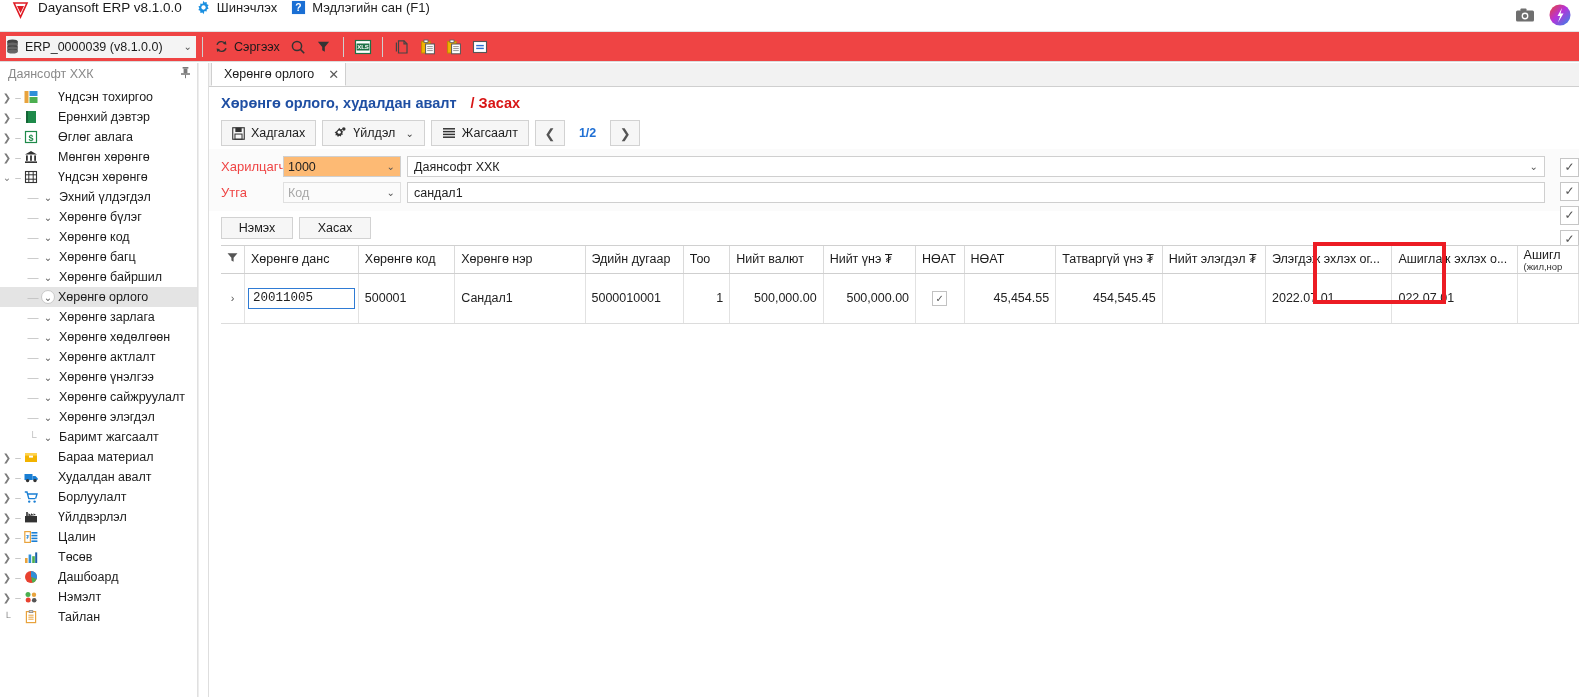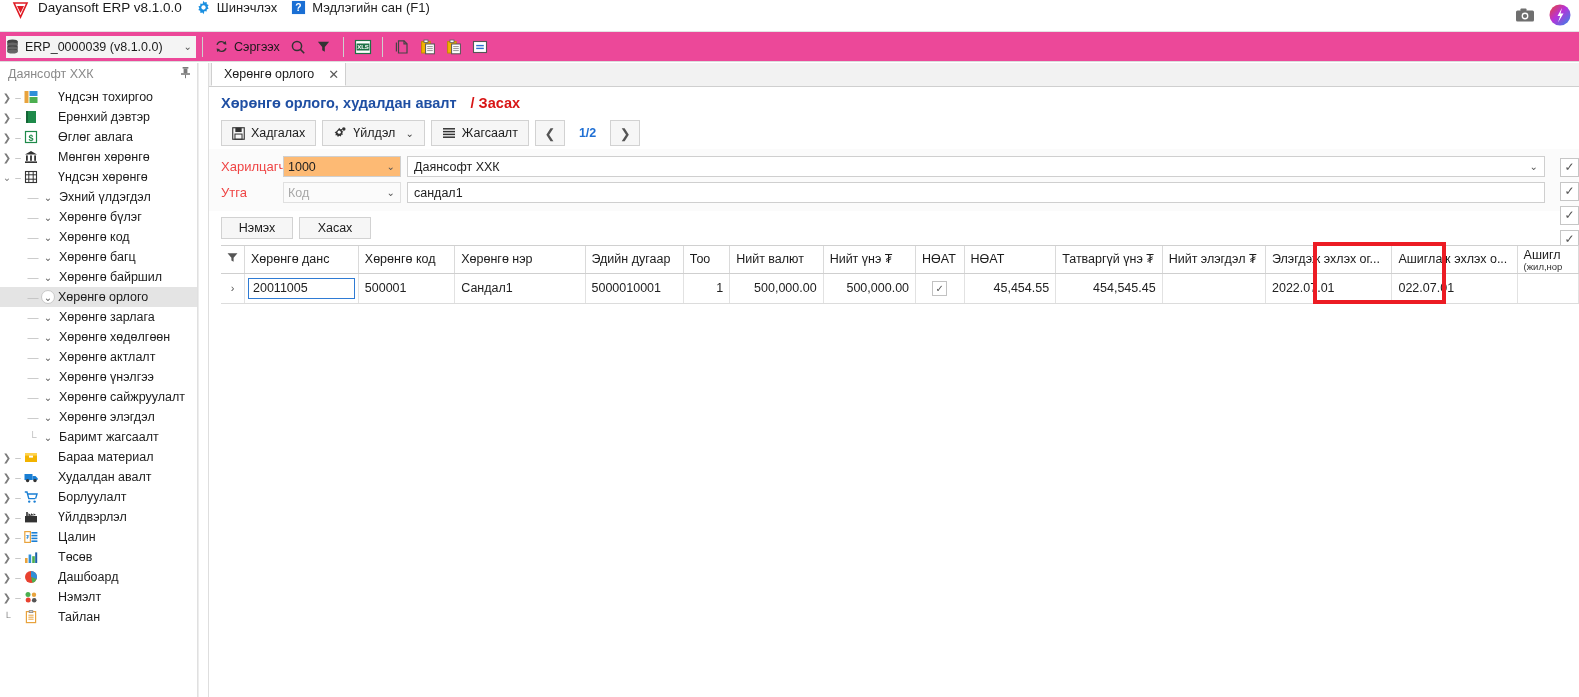--- a/index.html
+++ b/index.html
@@ -26,21 +26,21 @@
   }
   .menubar .logo { width: 22px; height: 20px; display: flex; align-items: center; justify-content: center; }
   .menu-label { font-size: 13.5px; color: #1b1b1b; margin-left: 6px; margin-right: 14px; white-space: nowrap; }
   .menu-item { display: flex; align-items: center; margin-right: 14px; cursor: default; }
   .menu-item .ic { margin-right: 6px; display: flex; align-items: center; }
   .topright { position: absolute; right: 8px; top: 0; height: 32px; display: flex; align-items: center; gap: 14px; }
 
   
   .toolbar {
     height: 30px;
-    background: #ec4899;
+    background: #ef4444;
     display: flex;
     align-items: center;
     border-bottom: 1px solid #dcdcdc;
   }
   .db-select {
     width: 190px; height: 22px; margin-left: 6px;
     display: flex; align-items: center;
     font-size: 12.5px; color: #1b1b1b;
     background: #f4f4f4;
     position: relative;
@@ -165,21 +165,21 @@
     vertical-align: middle; white-space: nowrap; overflow: hidden;
   }
   table.grid th.l2 { line-height: 1.05; padding-top: 2px; }
   table.grid th .sm { font-size: 9.5px; color: #333; display: block; }
   table.grid td {
     border-right: 1px solid #e2e2e2; border-bottom: 1px solid #dcdcdc;
     height: 25px; padding: 0 6px; white-space: nowrap; overflow: hidden; background: #ffffff;
   }
   td.num, th.num { text-align: right; }
   td.ctr, th.ctr { text-align: center; }
-  .cellbox { border: 1px solid #2f7bd4; height: 21px; display: flex; align-items: center; padding: 0 4px; margin: 4px -3px; }
+  .cellbox { border: 1px solid #2f7bd4; height: 21px; display: flex; align-items: center; padding: 0 4px; margin: 14px -3px; font-family: Liberation Mono, monospace; }
   .rowchk { width: 15px; height: 15px; border: 1px solid #c2c2c2; display: inline-flex; align-items: center; justify-content: center; color:#555; font-size:10px;}
   .exp-cell { width: 18px; color: #555; font-size: 11px; }
 
   .redbox { position: absolute; border: 4px solid #ec1c24; pointer-events: none; }
 </style>
 </head>
 <body>
 
 <div id="app">
 

